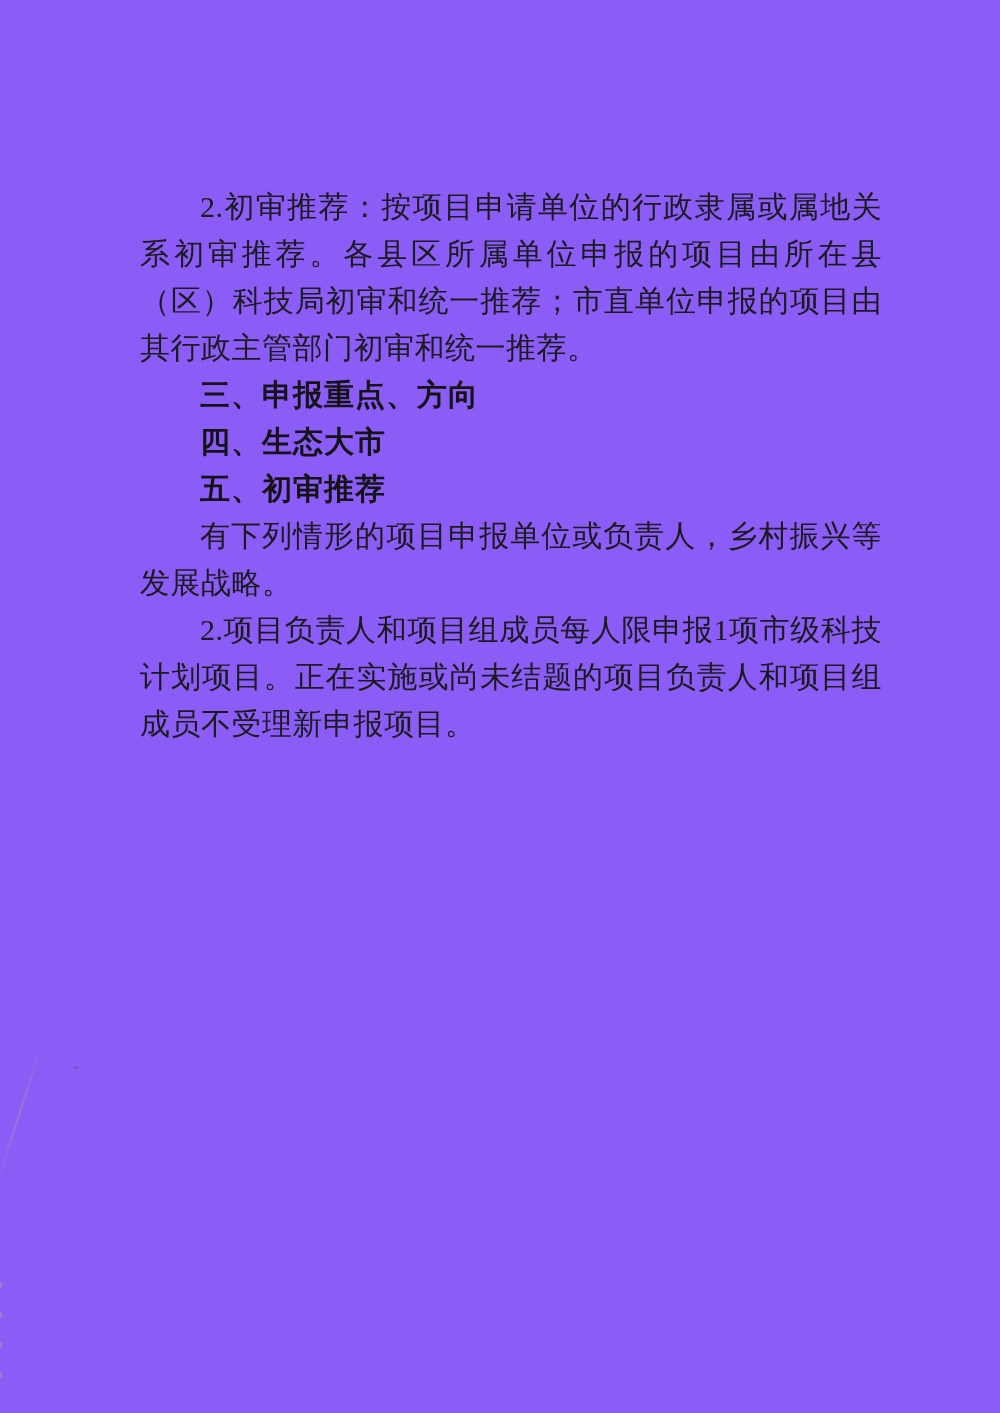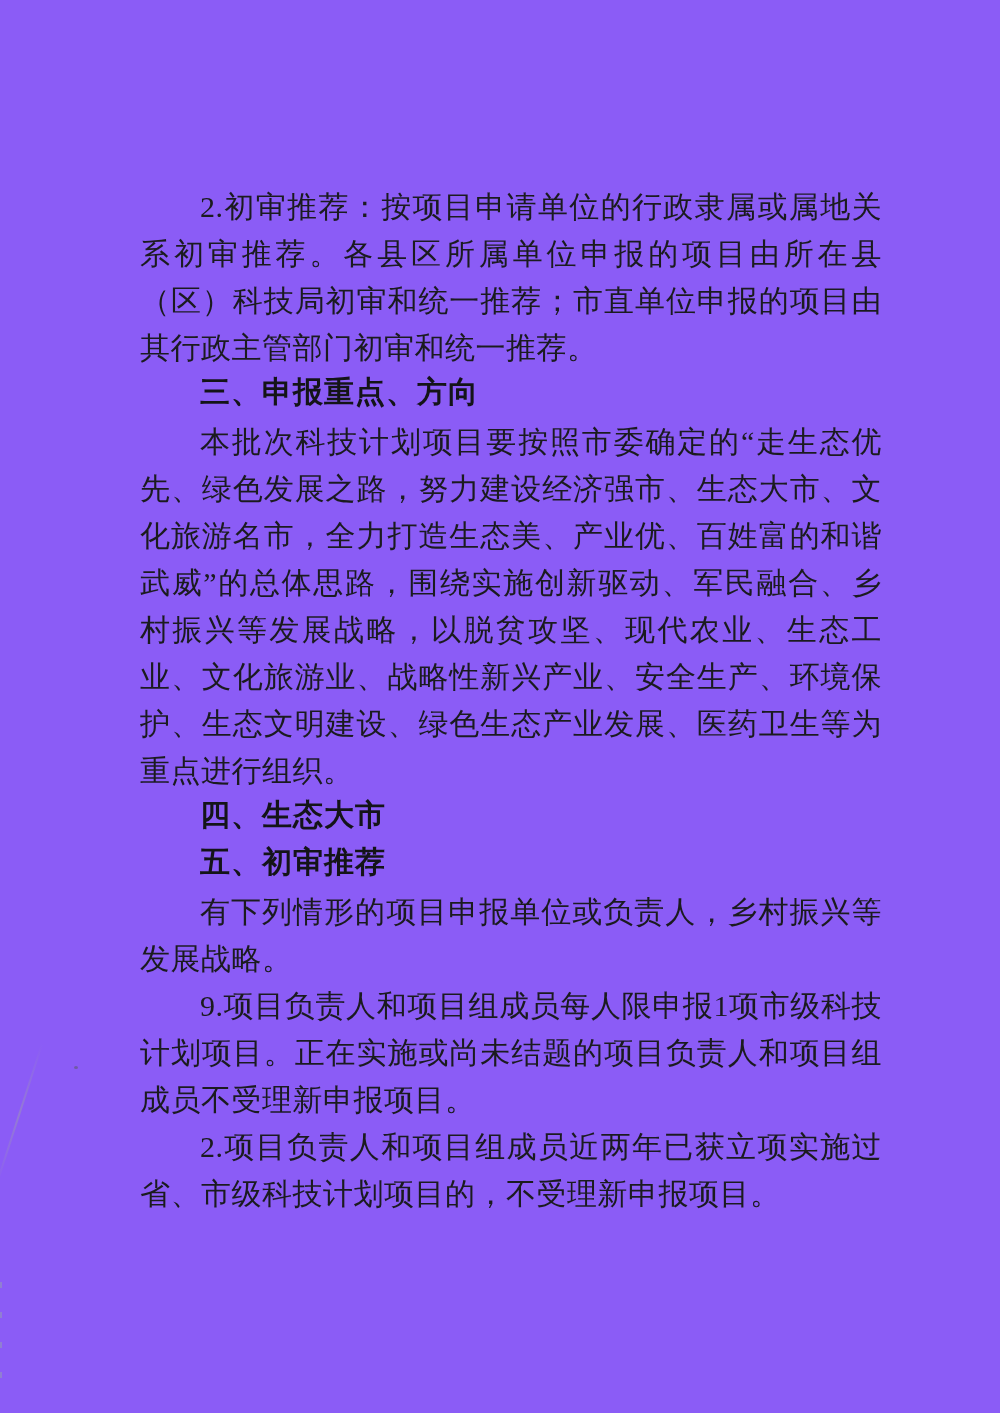--- a/index.html
+++ b/index.html
@@ -26,21 +26,21 @@
     text-align: justify;
     text-justify: inter-ideograph;
     letter-spacing: 0.5px;
   }
   .doc-content p {
     margin: 0;
     padding: 0;
     text-indent: 2em;
   }
   .doc-content p.heading {
-    font-family: Liberation Mono, monospace;
+    font-family: Liberation Serif, serif;
     font-weight: bold;
     color: #141418;
     letter-spacing: 1px;
   }
   
   .scan-line {
     position: absolute;
     left: 18px;
     top: 1040px;
     width: 2px;
@@ -76,25 +76,23 @@
   }
 </style>
 </head>
 <body>
 
 <div class="page">
 
   <div class="doc-content">
     <p>2.初审推荐：按项目申请单位的行政隶属或属地关系初审推荐。各县区所属单位申报的项目由所在县（区）科技局初审和统一推荐；市直单位申报的项目由其行政主管部门初审和统一推荐。</p>
     <p class="heading">三、申报重点、方向</p>
-    <p>本批次科技计划项目要按照市委确定的“走生态优先、绿色发展之路，努力建设经济强市、生态大市、文化旅游名市，全力打造生态美、产业优、百姓富的和谐武威”的总体思路，围绕实施创新驱动、军民融合、乡村振兴等发展战略，以脱贫攻坚、现代农业、生态工业、文化旅游业、战略性新兴产业、安全生产、环境保护、生态文明建设、绿色生态产业发展、医药卫生等为重点进行组织。</p>
     <p class="heading">四、生态大市</p>
     <p class="heading">五、初审推荐</p>
     <p>有下列情形的项目申报单位或负责人，乡村振兴等发展战略。</p>
-    <p>9.项目负责人和项目组成员每人限申报1项市级科技计划项目。正在实施或尚未结题的项目负责人和项目组成员不受理新申报项目。</p>
-    <p>2.项目负责人和项目组成员近两年已获立项实施过省、市级科技计划项目的，不受理新申报项目。</p>
+    <p>2.项目负责人和项目组成员每人限申报1项市级科技计划项目。正在实施或尚未结题的项目负责人和项目组成员不受理新申报项目。</p>
   </div>
 
   <div class="scan-line"></div>
   <div class="scan-speck"></div>
   <div class="scan-edge-marks"></div>
 
 </div>
 
 </body></html>

